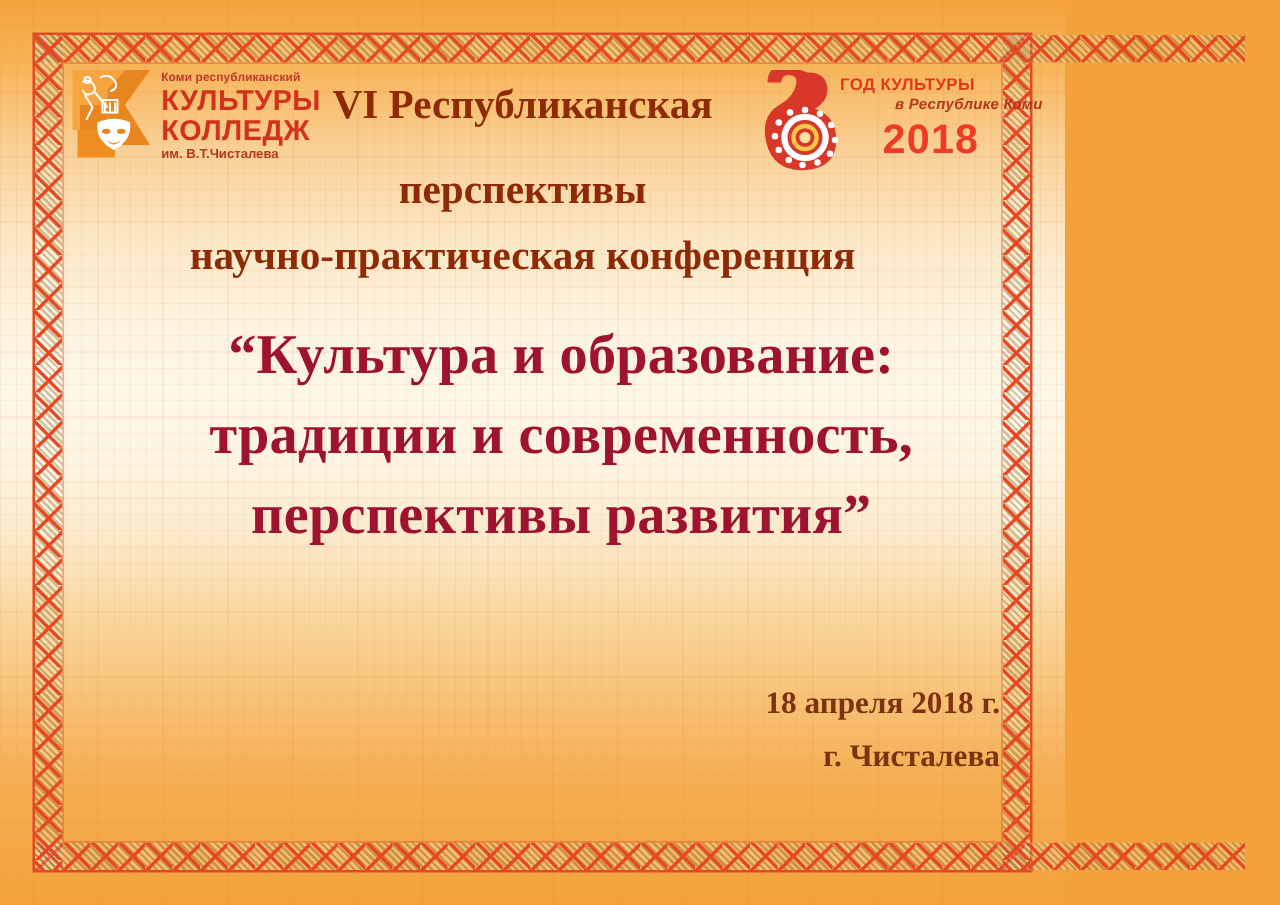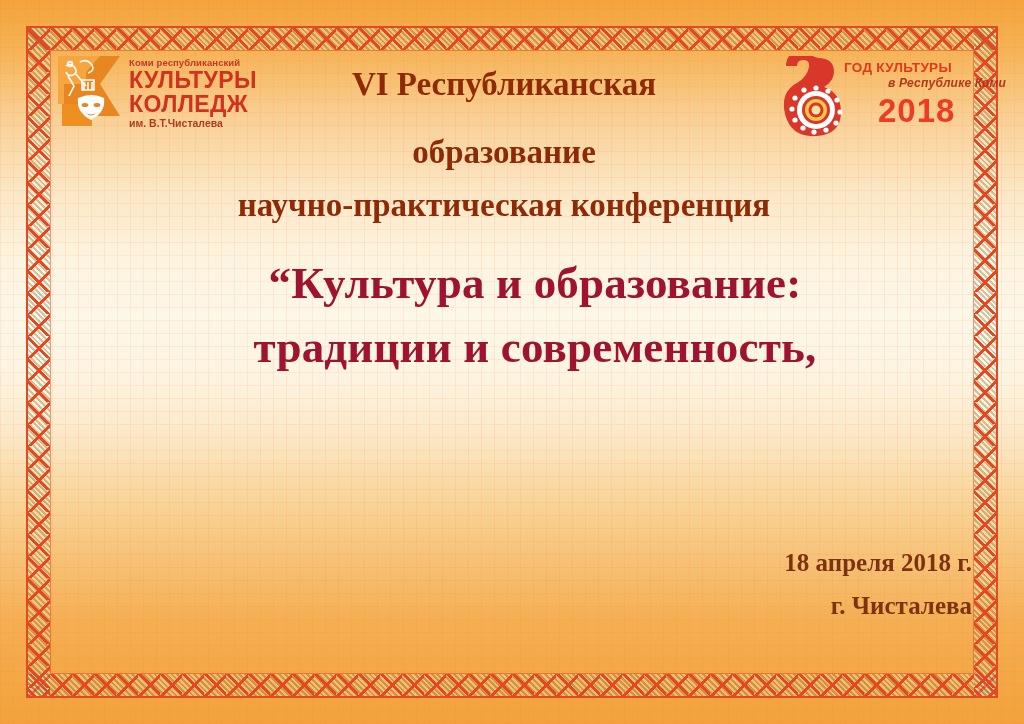--- a/index.html
+++ b/index.html
@@ -6,21 +6,21 @@
   html,body{margin:0;padding:0;}
   body{
     width:1024px;height:724px;overflow:hidden;
     font-family:"Liberation Serif", serif;
     background:#f3a23b;
   }
 
   
   #poster{
     position:relative;
-    width:1024px;height:724px;
+    width:852px;height:724px;
     box-sizing:border-box;
     background:
       
       repeating-linear-gradient(90deg, rgba(235,120,60,.10) 0 1px, rgba(255,255,255,0) 1px 13px),
       repeating-linear-gradient(0deg, rgba(235,120,60,.09) 0 1px, rgba(255,255,255,0) 1px 13px),
       linear-gradient(180deg,
         #f4a33c 0%,
         #f6b356 7%,
         #f9cf93 16%,
         #fbe6c4 26%,
@@ -244,26 +244,27 @@
         </svg>
       </div>
       <div class="lr-text">
         <div class="lr-line1">ГОД КУЛЬТУРЫ</div>
         <div class="lr-line2">в Республике Коми</div>
       </div>
       <div class="lr-year">2018</div>
     </div>
 
     <div class="heading h-l1">VI Республиканская</div>
-    <div class="heading h-l2">образование</div>
+    <div class="heading h-l2">перспективы</div>
     <div class="heading h-l3">научно-практическая конференция</div>
 
     <div class="main-title">
       <span class="mt-line">“Культура и образование:</span>
       <span class="mt-line">традиции и современность,</span>
+      <span class="mt-line">перспективы развития”</span>
     </div>
 
     <div class="footer">
       <span>18 апреля 2018 г.</span>
       <span>г. Чисталева</span>
     </div>
 
   </div>
 </div>
 

